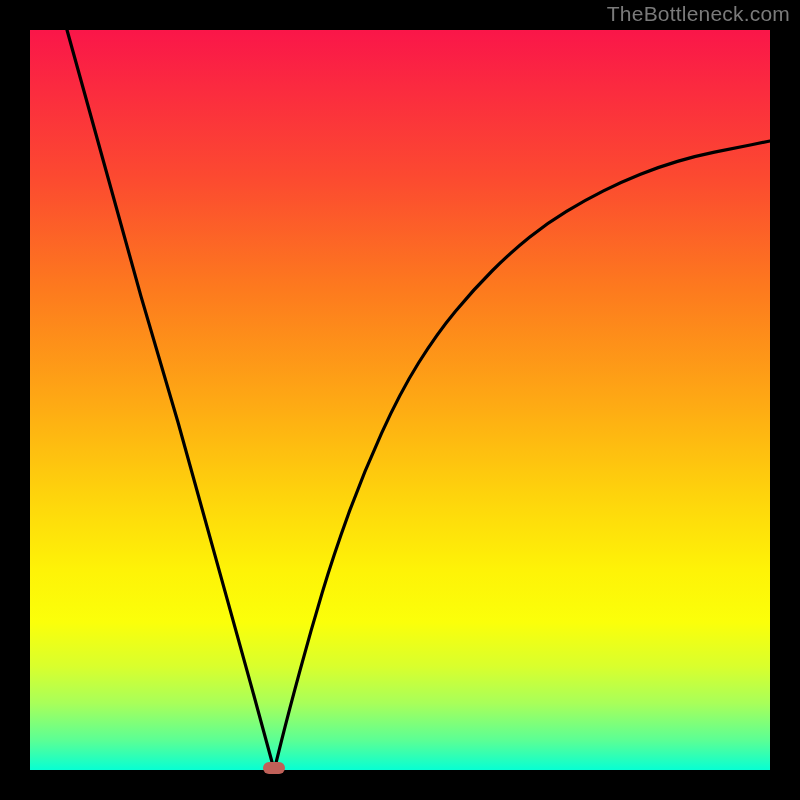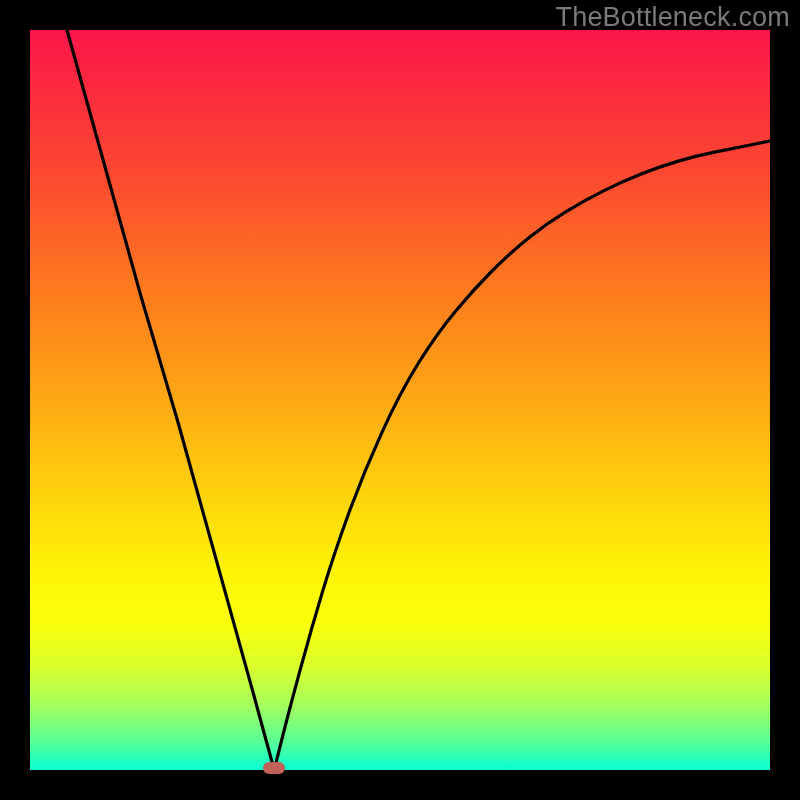--- a/index.html
+++ b/index.html
@@ -37,21 +37,21 @@
       #a8ff5a 91%,
       #5bff95 96%,
       #07ffd3 100%
     );
   }
   .watermark {
     position: absolute;
     top: 2px;
     right: 10px;
     color: #7a7a7a;
-    font-size: 27px;
+    font-size: 21px;
     font-weight: 500;
     letter-spacing: 0.2px;
     user-select: none;
   }
   svg.curve {
     position: absolute;
     left: 0;
     top: 0;
     width: 740px;
     height: 740px;

